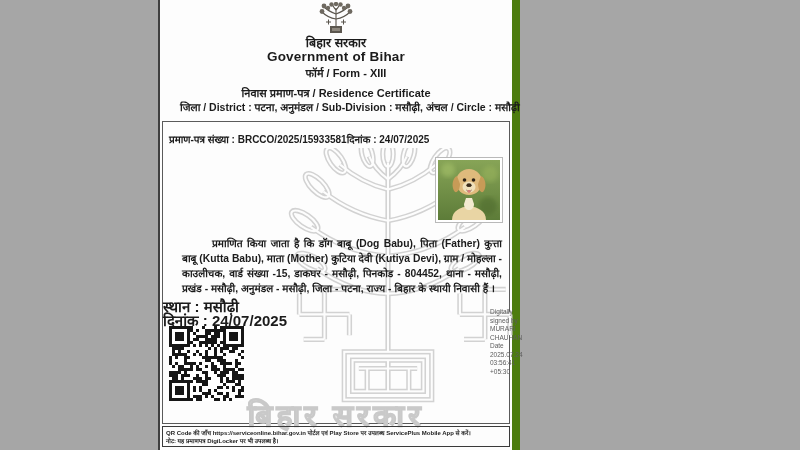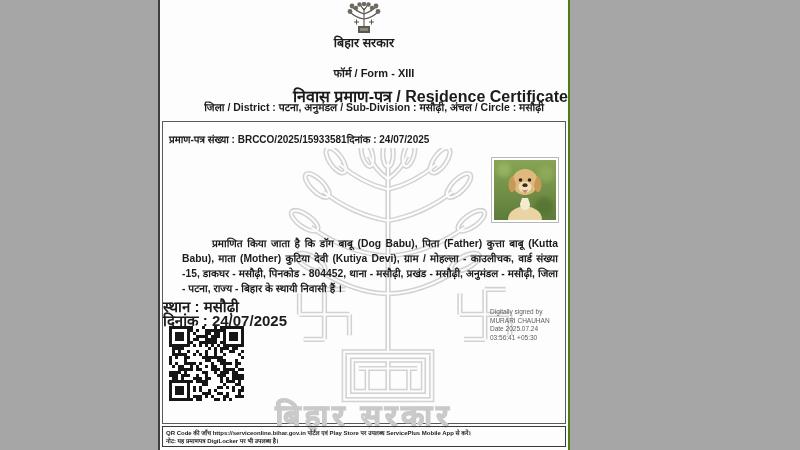--- a/index.html
+++ b/index.html
@@ -1,25 +1,25 @@
 <!DOCTYPE html>
 <html><head>
 <meta charset="utf-8">
 <style>
   html,body{margin:0;padding:0;}
   .stage{position:relative;width:800px;height:450px;background:#a6a6a6;overflow:hidden;
          font-family:"Liberation Sans",sans-serif;color:#1b1b1b;}
-  .page{position:absolute;left:158px;top:0;width:412px;height:450px;background:#fdfdfd;
-        border-left:2px solid #3f3f3f;border-right:2px solid #4d7c0f;box-sizing:border-box;}
+  .page{position:absolute;left:158px;top:0;width:362px;height:450px;background:#fdfdfd;
+        border-left:2px solid #3f3f3f;border-right:8px solid #4d7c0f;box-sizing:border-box;}
   .hdr-line{position:absolute;left:0;right:0;text-align:center;white-space:nowrap;}
   .emblem{position:absolute;left:50%;transform:translateX(-50%);top:2px;}
   .t-govt-hi{top:34px;font-size:12.5px;font-weight:700;}
   .t-govt-en{top:49px;font-size:13.5px;font-weight:700;letter-spacing:.2px;}
   .t-form{top:65px;font-size:11px;font-weight:700;padding-left:20px;}
-  .t-cert{top:85px;font-size:16px;font-weight:700;text-align:right;}
+  .t-cert{top:85px;font-size:11px;font-weight:700;}
   .t-district{top:100px;font-size:10.5px;font-weight:700;padding-left:20px;}
   .main-box{position:absolute;left:2px;right:2px;top:121px;height:303px;border:1px solid #5a5a5a;box-sizing:border-box;}
   .certrow{position:absolute;top:10px;left:6px;right:6px;display:flex;justify-content:flex-start;
            font-size:10px;font-weight:700;z-index:2;}
   .photo-frame{position:absolute;top:35px;right:6px;width:62px;height:60px;background:#fff;
                border:1px solid #b9b9b9;padding:2px;z-index:2;}
   .para{position:absolute;top:114px;left:7px;right:7px;font-size:10.3px;line-height:15px;
         text-align:justify;text-indent:30px;font-weight:600;z-index:2;margin-left:12px;}
   .place-line{position:absolute;left:0;font-size:15px;font-weight:700;z-index:2;}
   .pl1{top:174px;} .pl2{top:188px;}
@@ -65,20 +65,21 @@
         </g>
         <g stroke="#59544c" stroke-width="1" fill="none">
           <path d="M10 20 h5 M12.5 17.5 v5"></path>
             <path d="M25 20 h5 M27.5 17.5 v5"></path>
         </g>
         <rect x="14" y="24" width="12" height="7" fill="#5c574f"></rect>
         <rect x="16" y="26" width="8" height="3" fill="#8d877d"></rect>
       </svg>
     </div>
     <div class="hdr-line t-govt-hi">बिहार सरकार</div>
+    <div class="hdr-line t-govt-en">Government of Bihar</div>
     <div class="hdr-line t-form">फॉर्म / Form - XIII</div>
     <div class="hdr-line t-cert">निवास प्रमाण-पत्र / Residence Certificate</div>
     <div class="hdr-line t-district">जिला / District : पटना, अनुमंडल / Sub-Division : मसौढ़ी, अंचल / Circle : मसौढ़ी</div>
 
     <div class="main-box">
 
       <div class="wm">
         <svg width="250" height="260" viewBox="0 0 240 250" preserveAspectRatio="none">
           <defs>
             <g id="wmshape">

